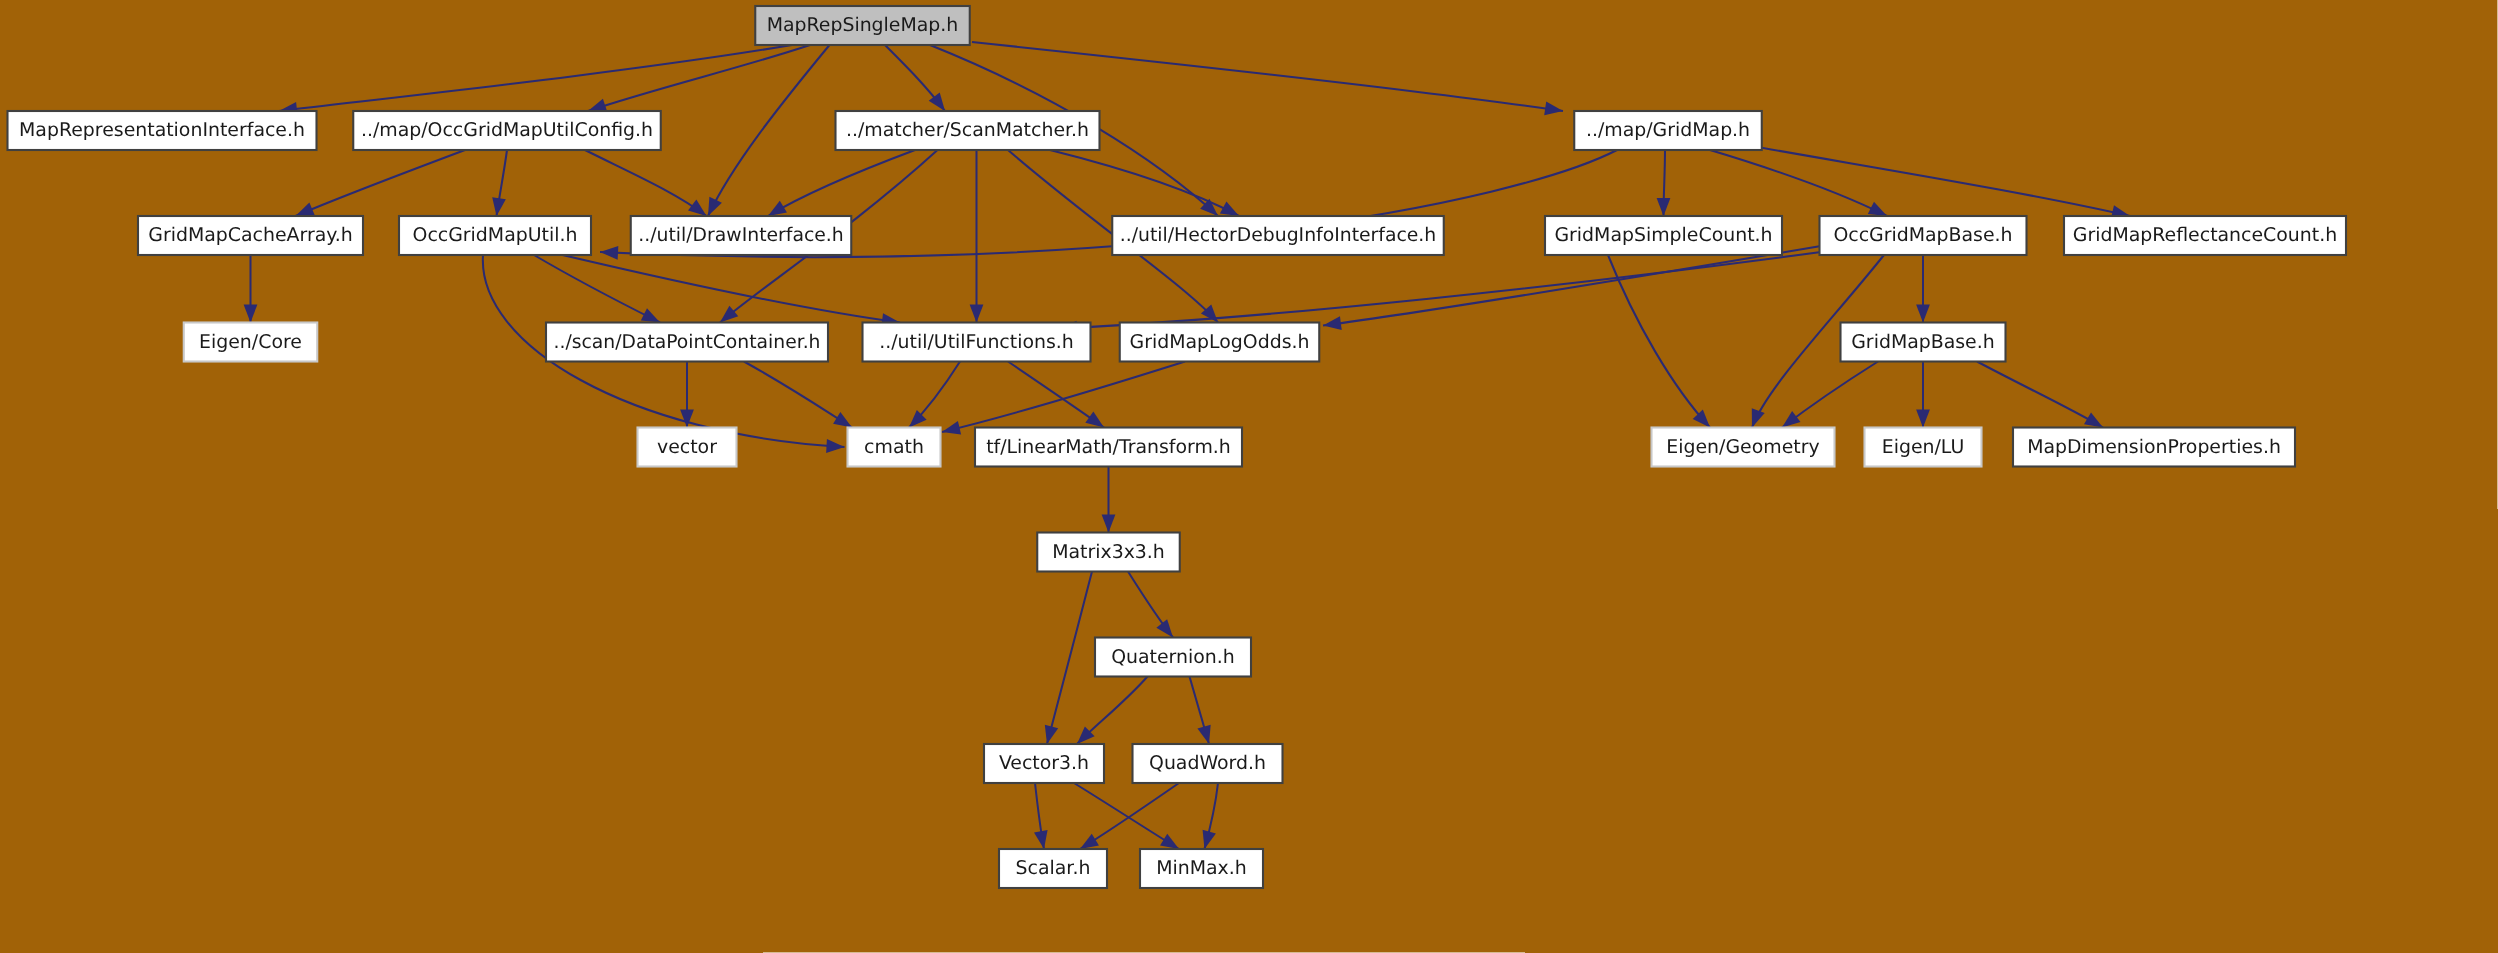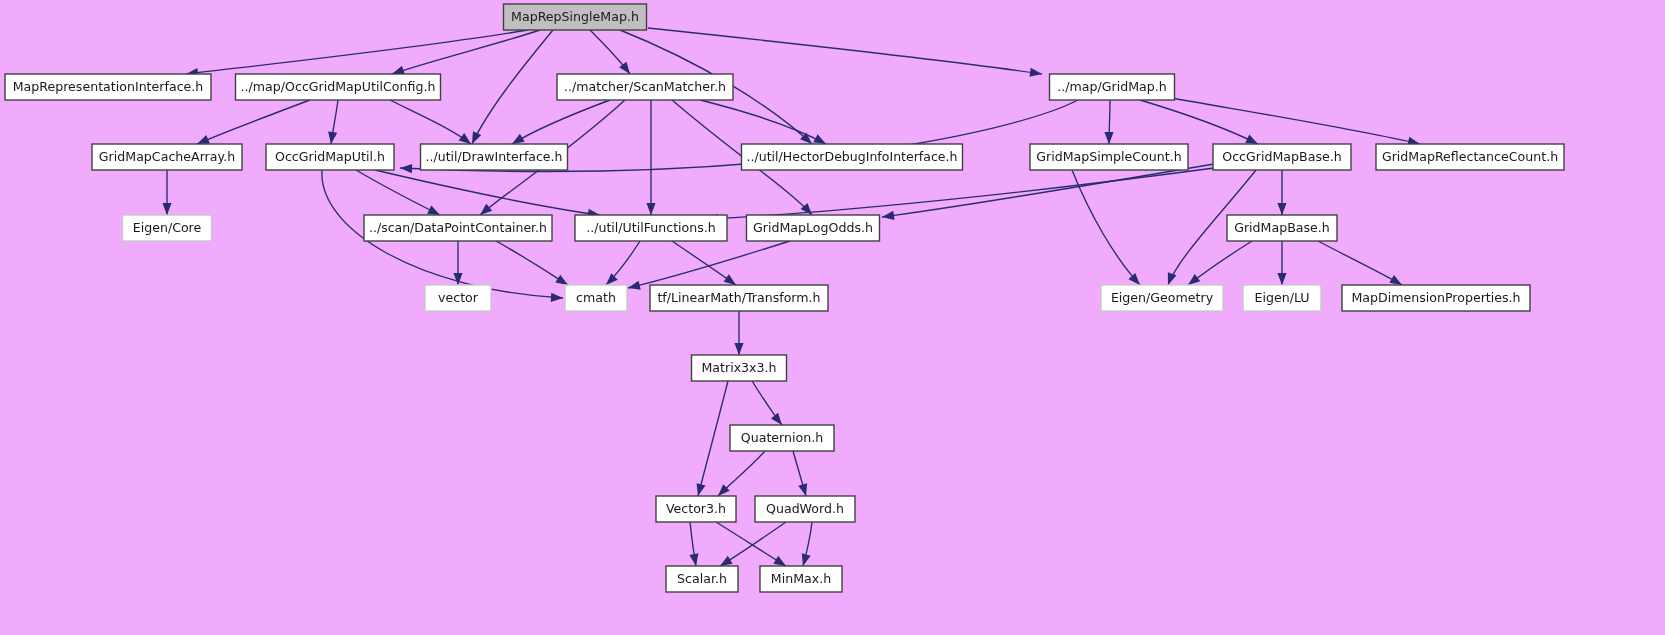--- a/index.html
+++ b/index.html
@@ -1,17 +1,17 @@
 <!DOCTYPE html>
 <html><head>
 <meta charset="utf-8">
 <style>
   html,body{margin:0;padding:0;background:#ffffff;}
   body{font-family:"DejaVu Sans","Liberation Sans",sans-serif;}
-  #graph-root{position:relative;width:1665px;height:635px;background:#f0abfc;overflow:hidden;}
+  #graph-root{position:relative;width:1665px;height:635px;background:#a16207;overflow:hidden;}
   svg#graph-svg{position:absolute;left:0;top:0;width:1665px;height:635px;display:block;}
   .node-rect{stroke-width:1.4px;}
   .node-rect.header{fill:#ffffff;stroke:#404040;}
   .node-rect.root{fill:#bfbfbf;stroke:#404040;}
   .node-rect.system{fill:#ffffff;stroke:#c8c8c8;}
   .node-label{font-family:"DejaVu Sans","Liberation Sans",sans-serif;font-size:12.6px;fill:#1a1a1a;
     text-anchor:middle;dominant-baseline:middle;}
   .edge-path{fill:none;stroke:#2a2a72;stroke-width:1.35px;}
   .edge-head{fill:#2a2a72;stroke:none;}
 </style>

